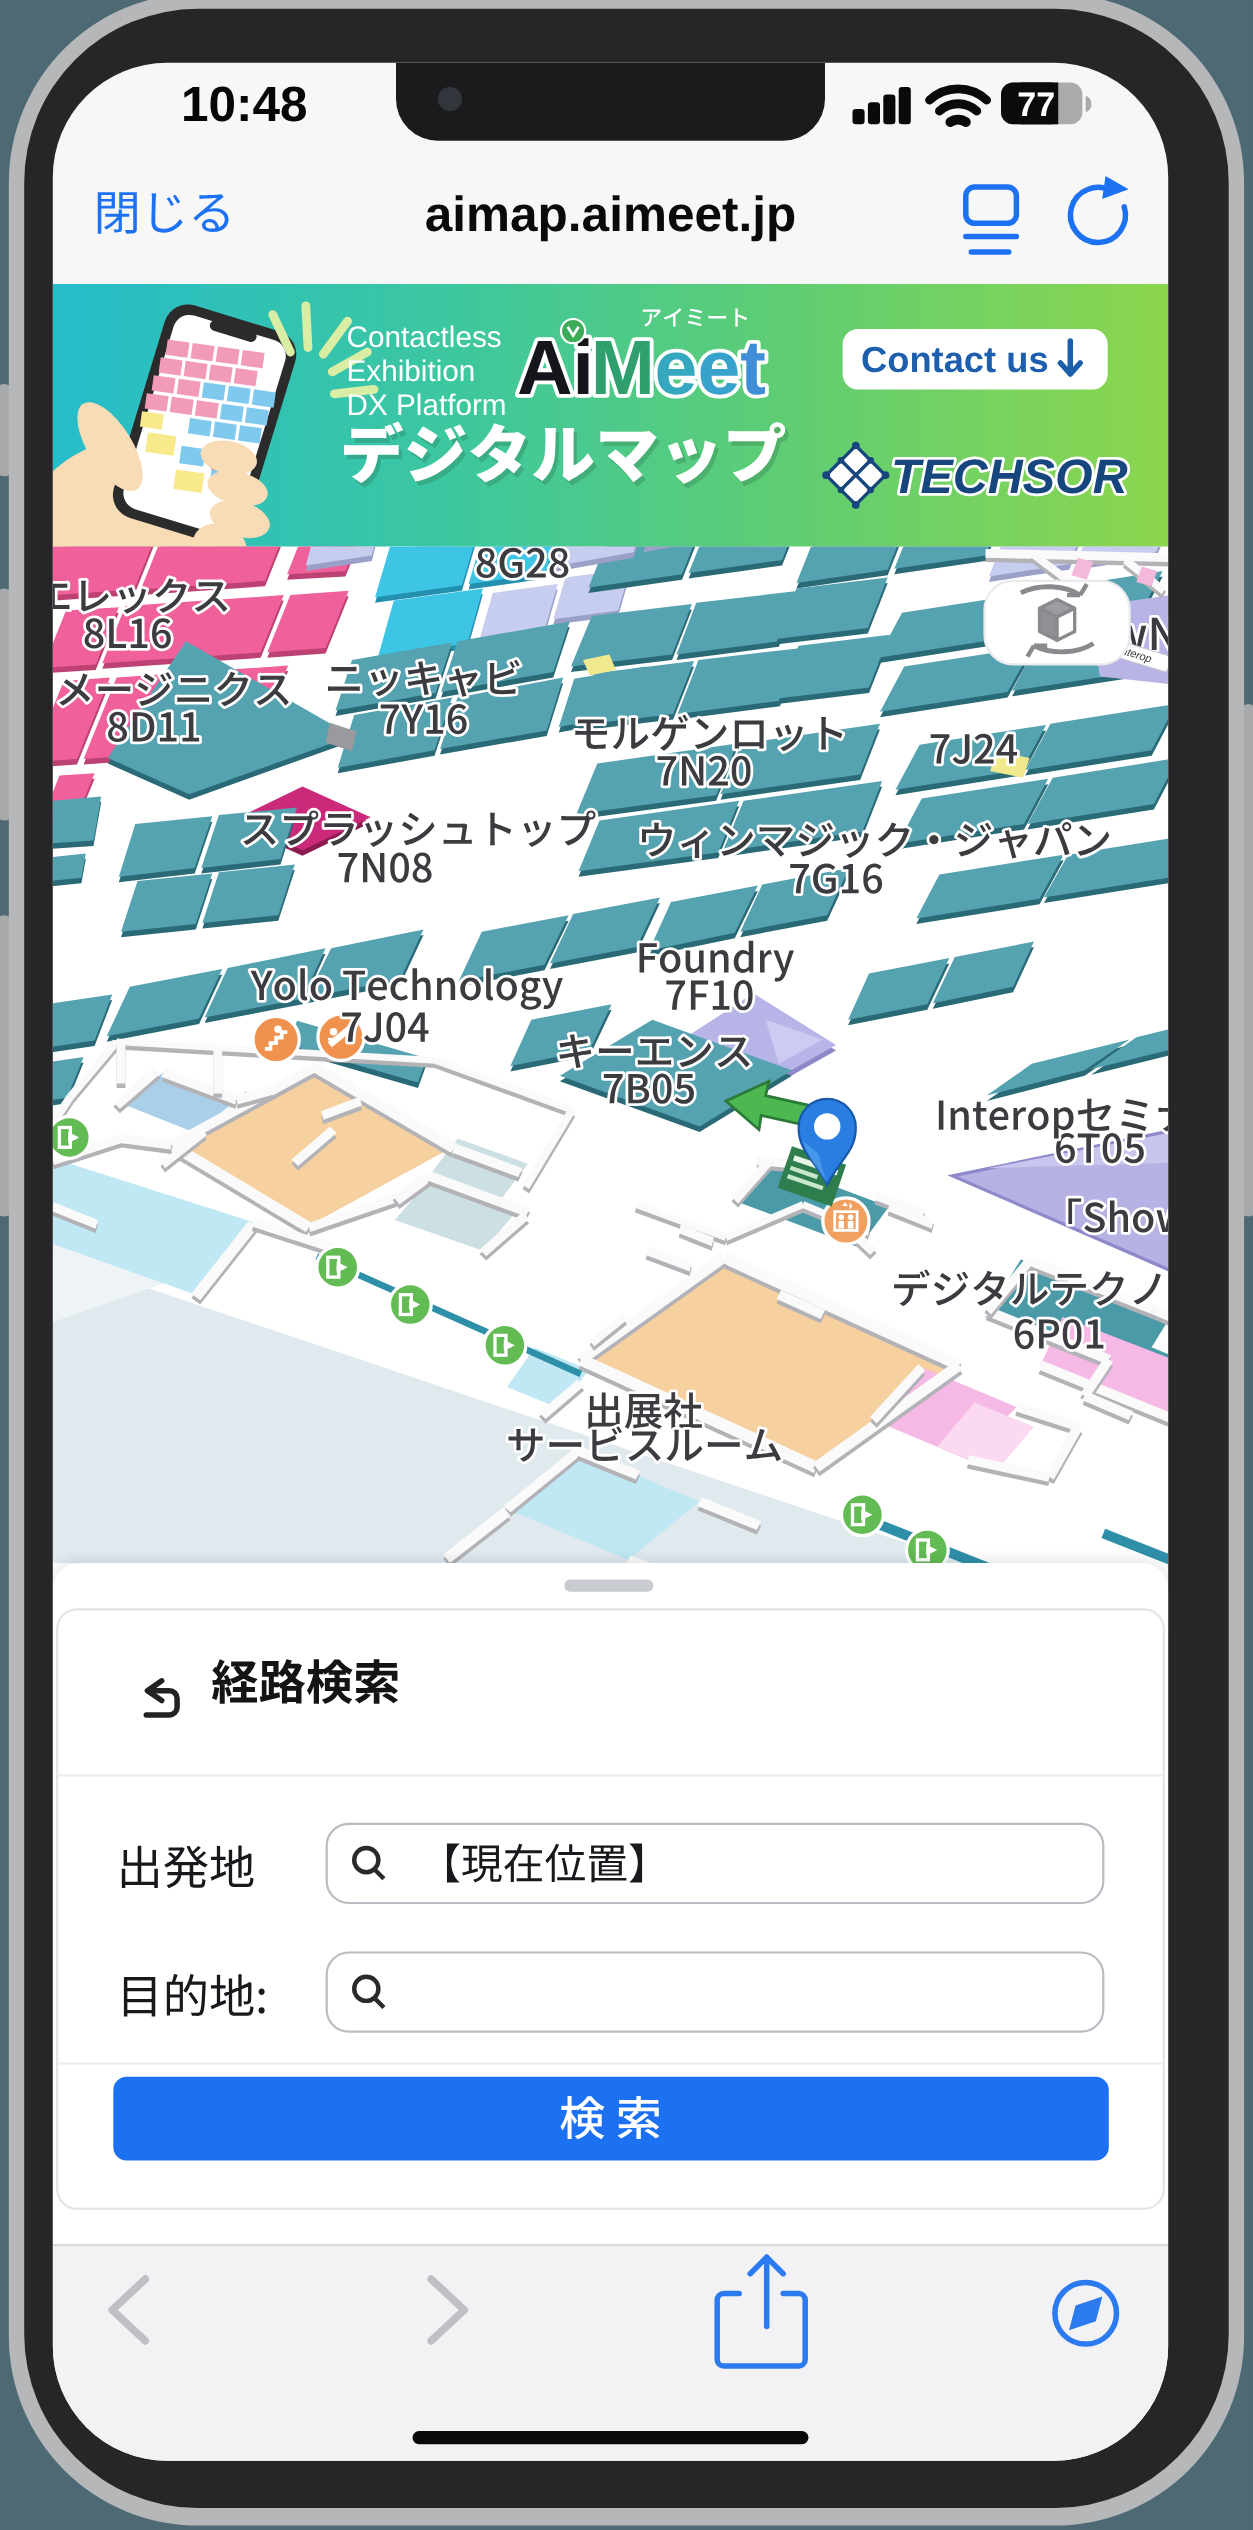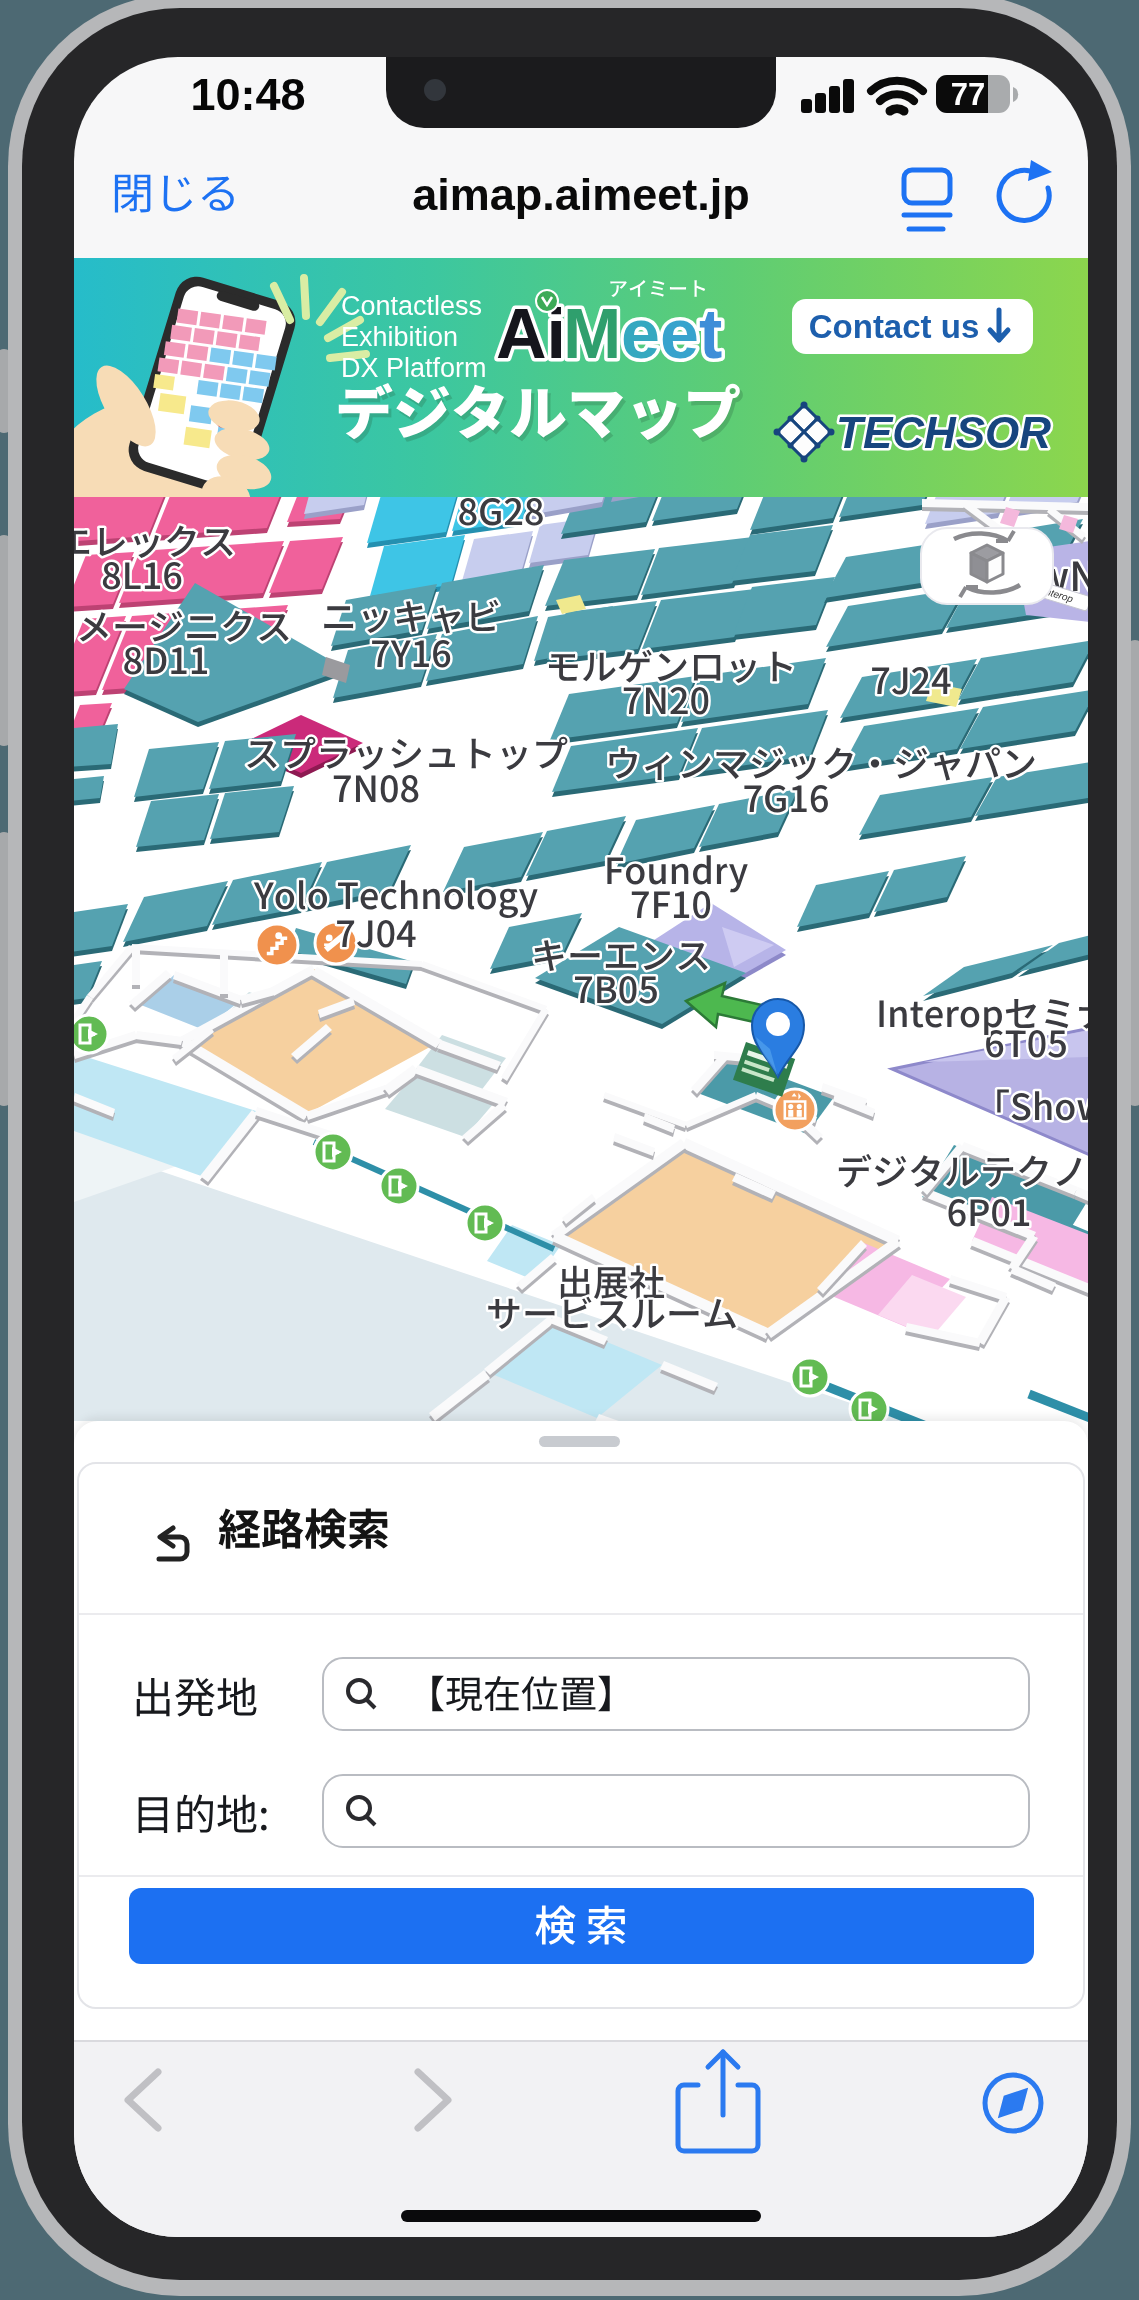--- a/index.html
+++ b/index.html
@@ -14,21 +14,21 @@
 <div class="abs" style="left:-4px;top:535px;width:16px;height:211px;border-radius:8px;background:#a7a9ab;"></div>
 
 <div class="abs" style="left:-4px;top:832px;width:16px;height:274px;border-radius:8px;background:#a7a9ab;"></div>
 
 <div class="abs" style="left:1127px;top:640px;width:16px;height:466px;border-radius:8px;background:#a7a9ab;"></div>
 
 <div class="abs" style="left:8px;top:-6px;width:1123px;height:2302px;border-radius:172px;background:#b6b7b9;"></div>
 
 <div class="abs" style="left:22px;top:8px;width:1095px;height:2272px;border-radius:158px;background:#262628;"></div>
 
-<div class="abs" style="left:74px;top:57px;width:1014px;height:2180px;border-radius:104px;background:#f7f7f8;overflow:hidden;">
+<div class="abs" style="left:48px;top:57px;width:1014px;height:2180px;border-radius:104px;background:#f7f7f8;overflow:hidden;">
 
   <svg width="1014" height="88" viewBox="0 0 1014 88" style="position:absolute;left:0;top:0" xmlns="http://www.w3.org/2000/svg">
       <text x="174" y="53" font-family="Liberation Sans, sans-serif" font-size="45" font-weight="bold" fill="#060606" text-anchor="middle">10:48</text>
       <g fill="#0a0a0a">
         <rect x="727" y="42" width="11" height="14" rx="3"></rect>
         <rect x="741" y="36" width="11" height="20" rx="3"></rect>
         <rect x="755" y="29" width="11" height="27" rx="3"></rect>
         <rect x="769" y="22" width="11" height="34" rx="3"></rect>
       </g>
       <g stroke="#0a0a0a" fill="none" stroke-linecap="round">

